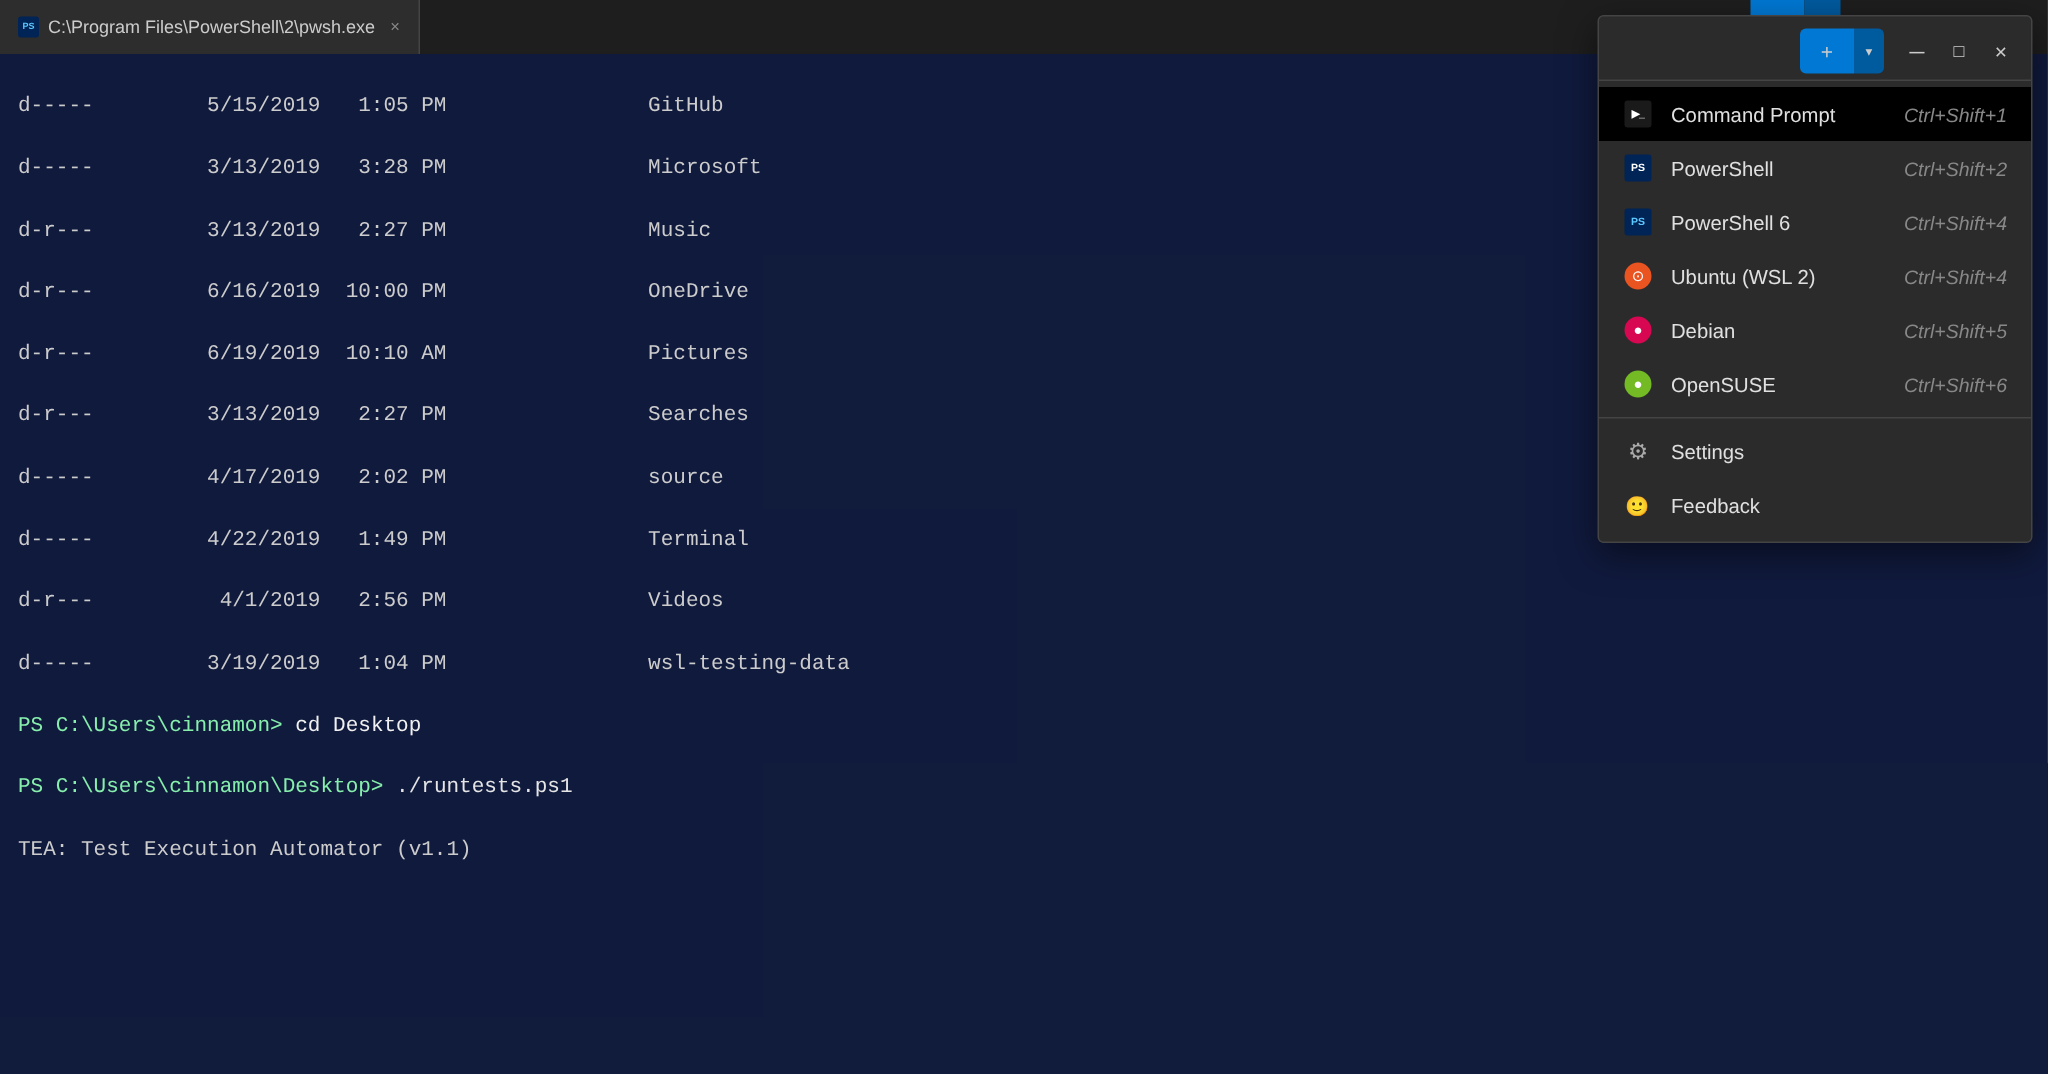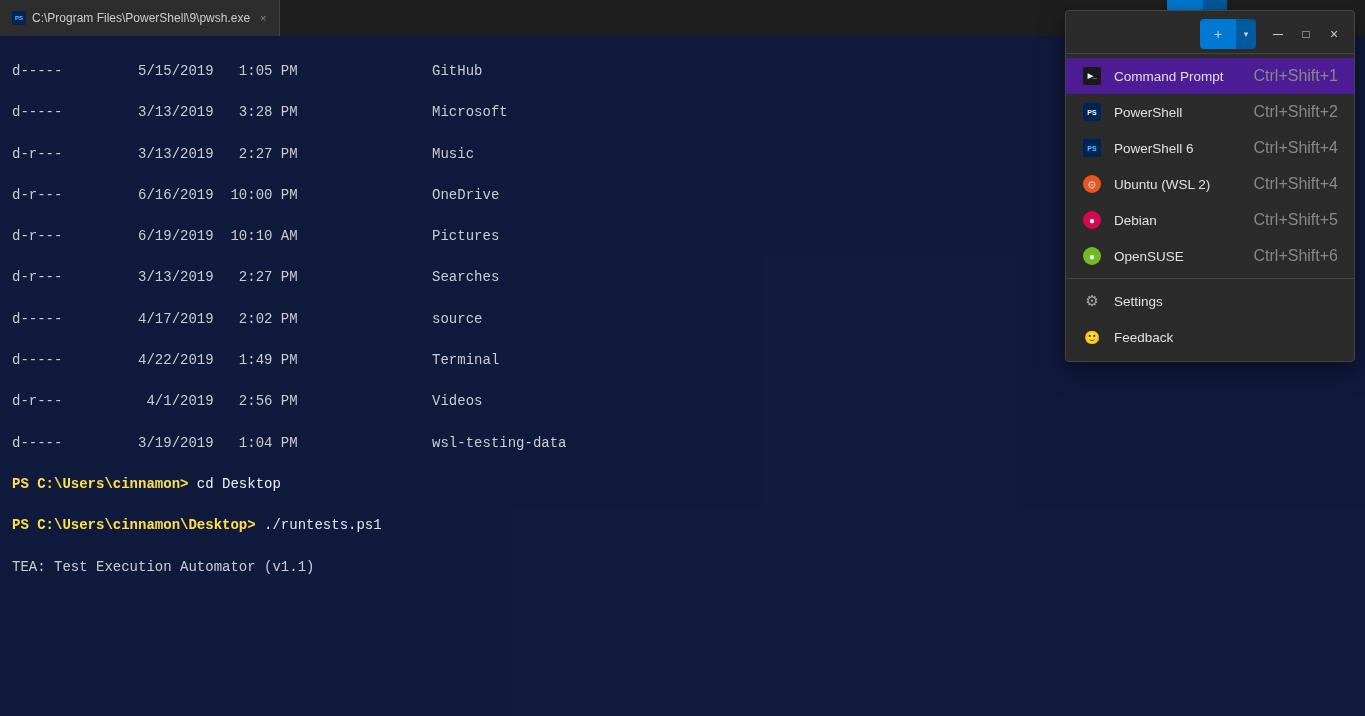--- a/index.html
+++ b/index.html
@@ -19,21 +19,21 @@
       font-family: 'Consolas', 'Courier New', monospace;
       font-size: 14px;
       line-height: 1.5;
       color: #cccccc;
       overflow: hidden;
       background: rgba(12, 12, 42, 0.85);
       white-space: pre;
     }
     .cmd-white { color: #f0f0f0; }
     .cmd-link { color: #e5e5e5; }
-    .cmd-ps-prompt { color: #fde047; font-weight: bold; }
+    .cmd-ps-prompt { color: #86efac; }
 
     .terminal-line {
       display: block;
       line-height: 1.45;
     }
 
     
     .dropdown-menu {
       position: absolute;
       top: 10px;
@@ -66,41 +66,42 @@
       display: flex;
       align-items: center;
       padding: 8px 16px;
       cursor: pointer;
       color: #e0e0e0;
       font-size: 13.5px;
       gap: 12px;
     }
 
     .menu-item.active {
-      background: #4c1d95;
+      background: #000000;
     }
 
     .menu-icon {
       width: 20px;
       height: 20px;
       flex-shrink: 0;
       display: flex;
       align-items: center;
       justify-content: center;
     }
 
     .menu-label {
       flex-grow: 1;
       font-weight: 500;
     }
 
     .menu-shortcut {
       color: #888;
-      font-size: 16px;
+      font-size: 13px;
       margin-left: auto;
+      font-style: italic;
     }
 
     .menu-divider {
       height: 1px;
       background: #444;
       margin: 4px 0;
     }
 
     
     .top-bar {
@@ -191,21 +192,21 @@
       justify-content: center;
     }
 
   </style>
 </head>
 <body>
 
 <div class="top-bar">
   <div class="tab-item">
     <div class="tab-item-icon">PS</div>
-    <span>C:\Program Files\PowerShell\9\pwsh.exe</span>
+    <span>C:\Program Files\PowerShell\2\pwsh.exe</span>
     <span class="tab-close">×</span>
   </div>
 
   <div class="top-bar-right">
     <button class="new-tab-btn">+</button>
     <button class="new-tab-dropdown">˅</button>
     <button class="win-minimize">─</button>
     <button class="win-maximize">□</button>
     <button class="win-close">×</button>
   </div>

